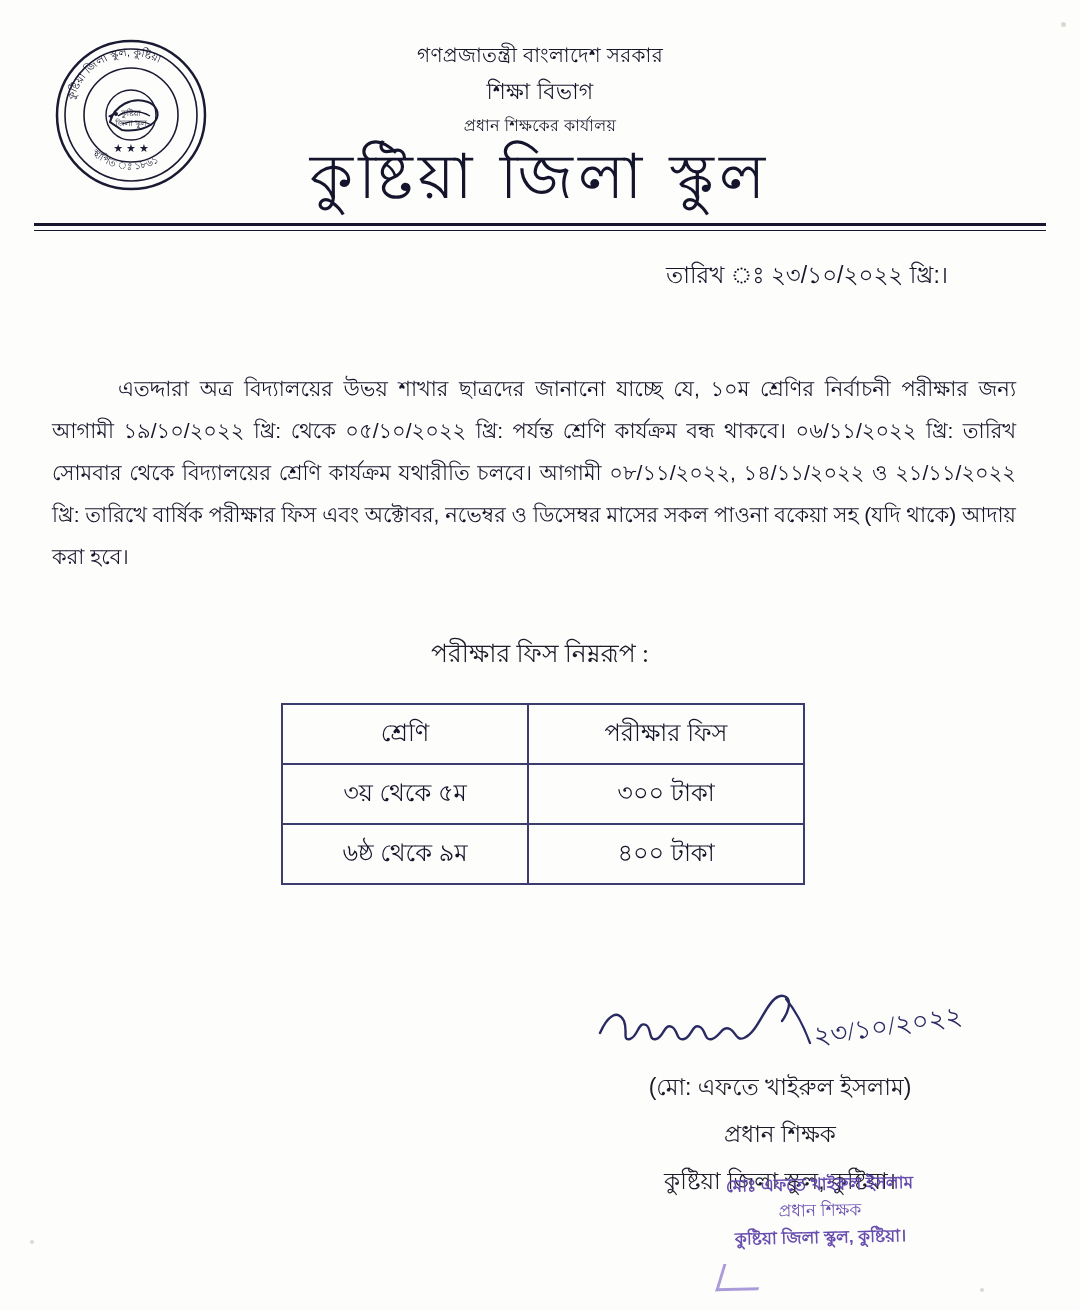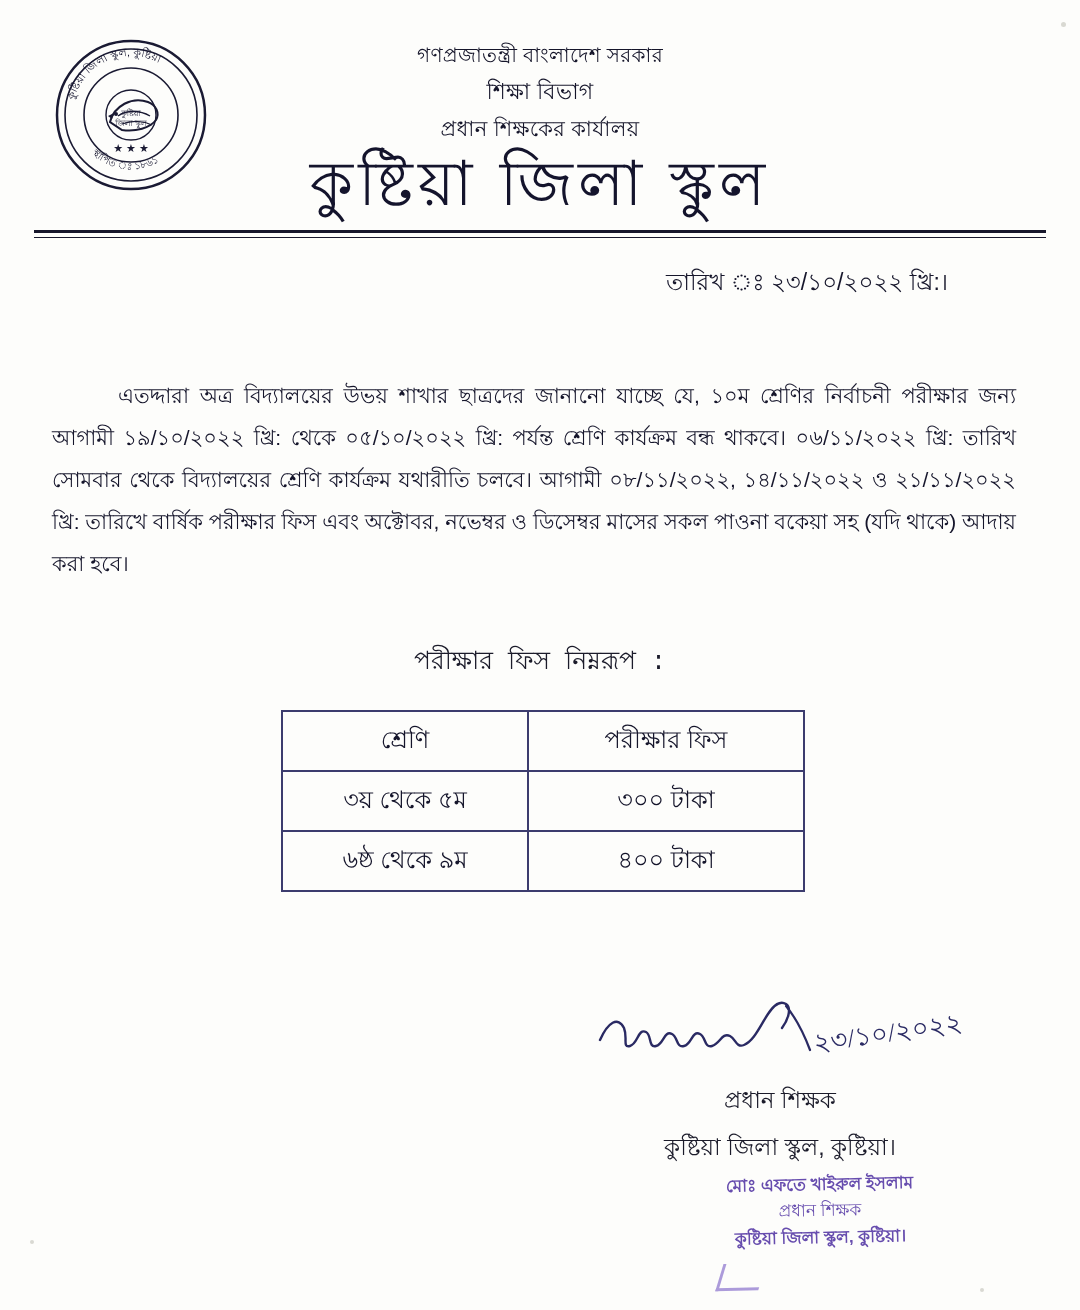--- a/index.html
+++ b/index.html
@@ -41,21 +41,21 @@
   .gov-line {
     font-size: 20px;
     letter-spacing: 0.3px;
     line-height: 1.35;
     margin: 8px;
     padding: 0;
     color: #15152a;
     font-family: "Liberation Sans", "DejaVu Sans", sans-serif;
   }
   .gov-line.l2 { font-size: 22px; margin-top: 7px; }
-  .gov-line.l3 { font-size: 21px; margin-top: 8px; }
+  .gov-line.l3 { font-size: 16px; margin-top: 8px; }
 
   .school-name {
     margin-top: 6px;
     font-size: 62px;
     font-weight: 400;
     letter-spacing: 5px;
     color: #14142c;
     font-family: "Liberation Sans", "DejaVu Sans", sans-serif;
     line-height: 1.05;
   }
@@ -91,21 +91,21 @@
     text-justify: inter-word;
     text-indent: 66px;
     font-family: "Liberation Sans", "DejaVu Sans", sans-serif;
     color: #15152b;
   }
 
   .fees-heading {
     margin-top: 56px;
     text-align: center;
     font-size: 25px;
-    font-family: Liberation Mono, monospace;
+    font-family: Liberation Serif, serif;
     padding-left: 0;
   }
 
   
   .fee-table-wrap {
     margin-top: 26px;
     display: flex;
     justify-content: center;
     padding-left: 6px;
   }
@@ -265,20 +265,21 @@
       <svg width="380" height="86" viewBox="0 0 380 86" aria-hidden="true">
         <path d="M10 52 C18 34, 28 28, 34 40 C38 50, 32 60, 40 58 C48 56, 48 40, 56 44
                  C62 47, 58 60, 66 58 C74 56, 74 42, 82 46 C88 49, 86 60, 94 58
                  C102 56, 102 42, 110 46 C116 49, 114 60, 122 58 C130 56, 132 44, 140 48
                  C146 51, 146 60, 154 57 C164 53, 170 38, 178 26 C184 17, 190 12, 196 16
                  C202 20, 198 32, 192 40" fill="none" stroke="#2a2a63" stroke-width="2.4" stroke-linecap="round"></path>
         <path d="M196 18 C206 30, 214 46, 220 62" fill="none" stroke="#2a2a63" stroke-width="2.2" stroke-linecap="round"></path>
         <text x="225" y="64" font-size="26" fill="#2a2a63" font-family="Liberation Serif, DejaVu Serif, serif" transform="rotate(-8 225 64)">২৩/১০/২০২২</text>
       </svg>
     </div>
+    <div class="sign-name">(মো: এফতে খাইরুল ইসলাম)</div>
     <div class="sign-role">প্রধান শিক্ষক</div>
     <div class="sign-org">কুষ্টিয়া জিলা স্কুল, কুষ্টিয়া।</div>
   </div>
 
   <div class="stamp">
     <div class="s1">মোঃ এফতে খাইরুল ইসলাম</div>
     <div class="s2">প্রধান শিক্ষক</div>
     <div class="s3">কুষ্টিয়া জিলা স্কুল, কুষ্টিয়া।</div>
     <div class="stamp-mark"></div>
   </div>

